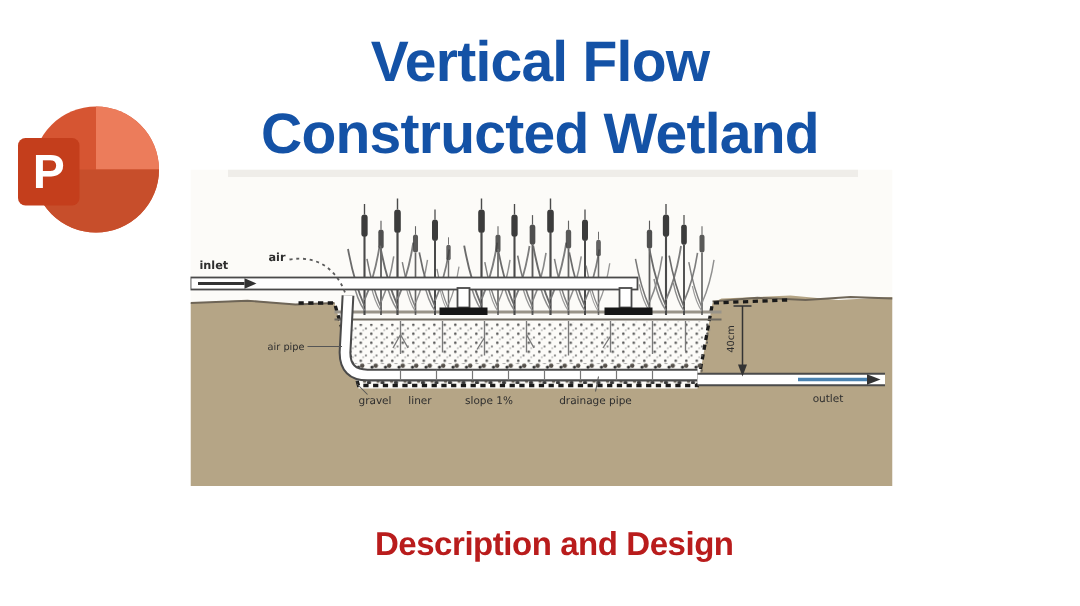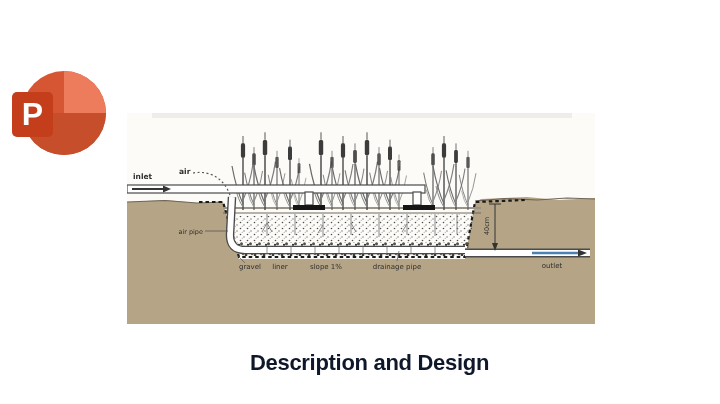--- a/index.html
+++ b/index.html
@@ -4,21 +4,21 @@
 <style>
   html,body{margin:0;padding:0;}
   body{width:720px;height:404px;background:#ffffff;overflow:hidden;
        font-family:"Liberation Sans","DejaVu Sans",sans-serif;}
   .slide{position:relative;width:720px;height:404px;background:#ffffff;}
 
   .title{position:absolute;left:0;right:0;top:18px;text-align:center;
          color:#1452a6;font-weight:bold;font-size:38px;line-height:48px;
          letter-spacing:-0.5px;}
   .subtitle{position:absolute;left:0;right:0;top:350px;text-align:center;
-            color:#0f172a;font-weight:bold;font-size:22px;line-height:26px;
+            color:#b91c1c;font-weight:bold;font-size:22px;line-height:26px;
             letter-spacing:-0.3px;padding-left:19px;}
 
   .logo{position:absolute;left:10px;top:64px;width:100px;height:100px;}
   .diagram{position:absolute;left:127px;top:113px;width:468px;height:211px;}
 
   .diagram text{font-family:"DejaVu Sans","Liberation Sans",sans-serif;
                 fill:#2e2e2e;}
   .lbl{font-size:7px;}
   .lbl-bold{font-size:7.5px;font-weight:bold;fill:#1c1c1c;}
   .lbl-sm{font-size:6.5px;fill:#3a3a3a;}
@@ -29,20 +29,24 @@
 <div class="slide">
 
   <svg class="logo" viewBox="0 0 100 100">
     <circle cx="54" cy="49" r="42" fill="#d65532"></circle>
     <path d="M54,7 A42,42 0 0 1 96,49 L54,49 Z" fill="#ec7c5b"></path>
     <path d="M12,49 A42,42 0 0 0 96,49 L54,49 Z" fill="#c74e2b"></path>
     <rect x="2" y="28" width="41" height="45" rx="5" fill="#c43e1c"></rect>
     <text x="22.5" y="61" text-anchor="middle" font-size="32" font-weight="bold" fill="#ffffff">P</text>
   </svg>
 
+  <div class="title">
+    <div>Vertical Flow</div>
+    <div>Constructed Wetland</div>
+  </div>
 
   <svg class="diagram" viewBox="0 0 468 211">
     <defs>
       <pattern id="sand" width="7" height="6" patternUnits="userSpaceOnUse">
         <circle cx="1.5" cy="1.5" r="0.8" fill="#4d4d4d"></circle>
         <circle cx="5" cy="4" r="0.7" fill="#6f6f6f"></circle>
         <circle cx="3.2" cy="5.2" r="0.5" fill="#8a8a8a"></circle>
       </pattern>
       <pattern id="gravel" width="9" height="7" patternUnits="userSpaceOnUse">
         <circle cx="2" cy="2" r="1.4" fill="#3a3a3a"></circle>

